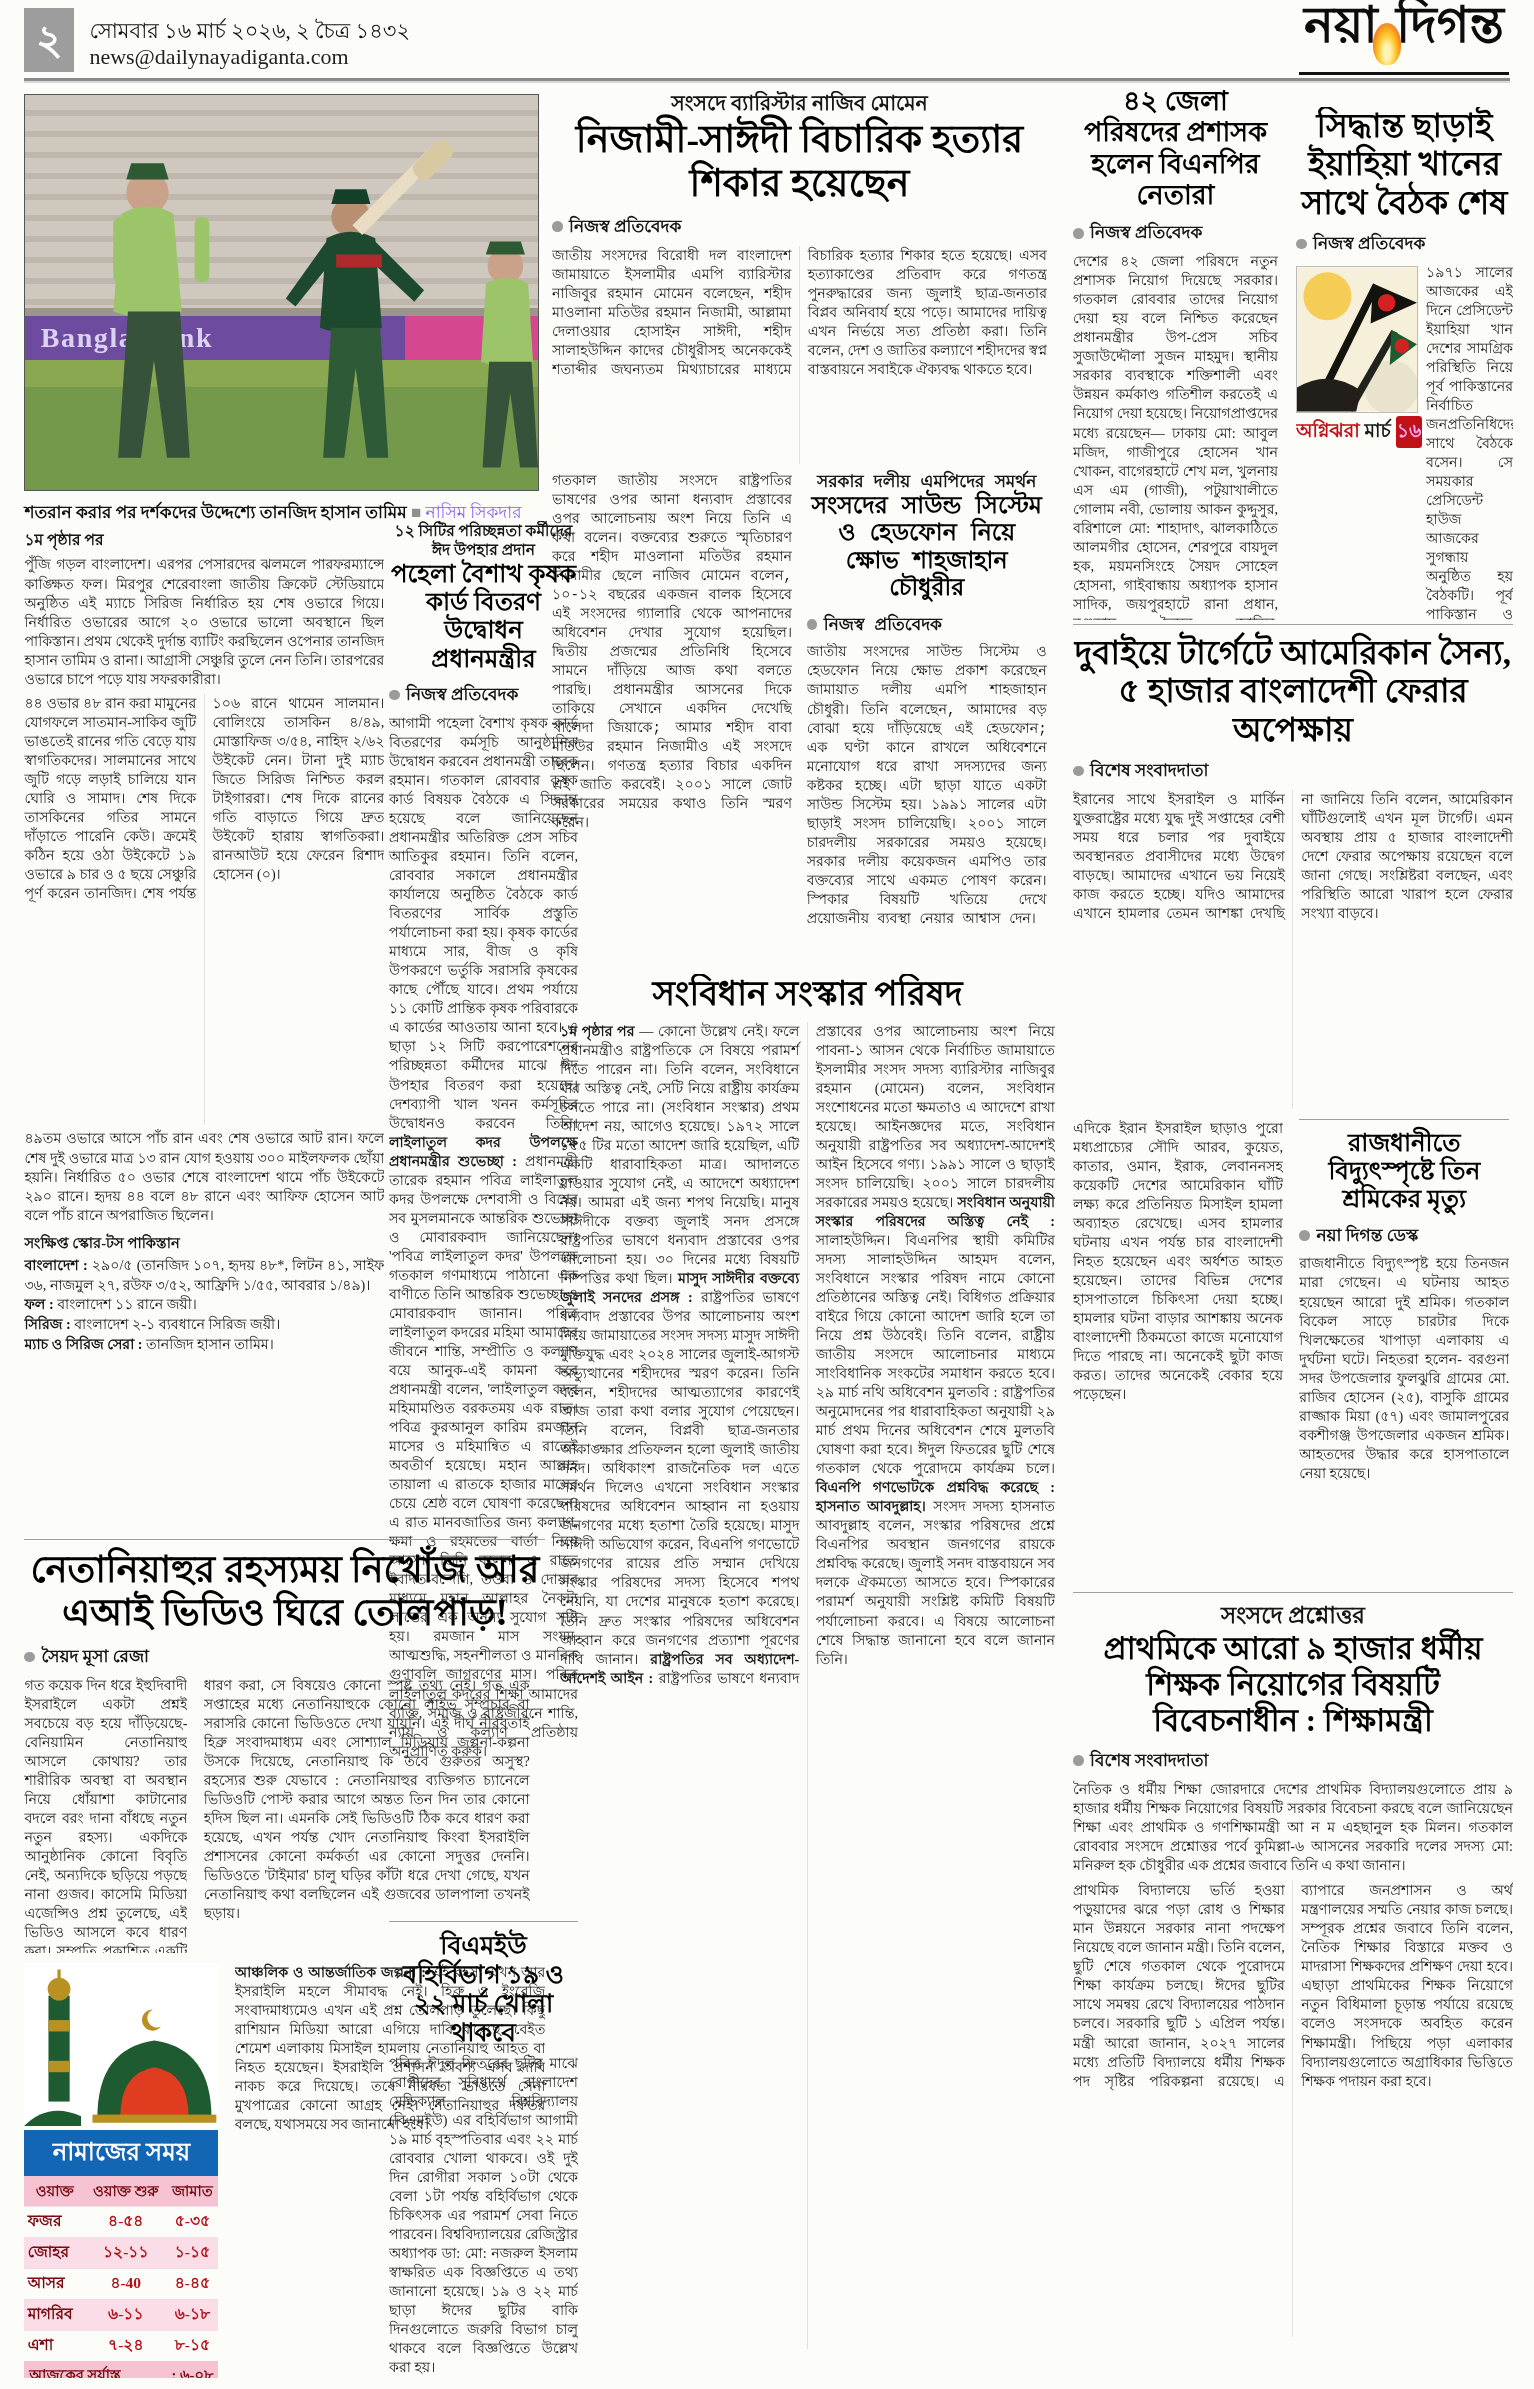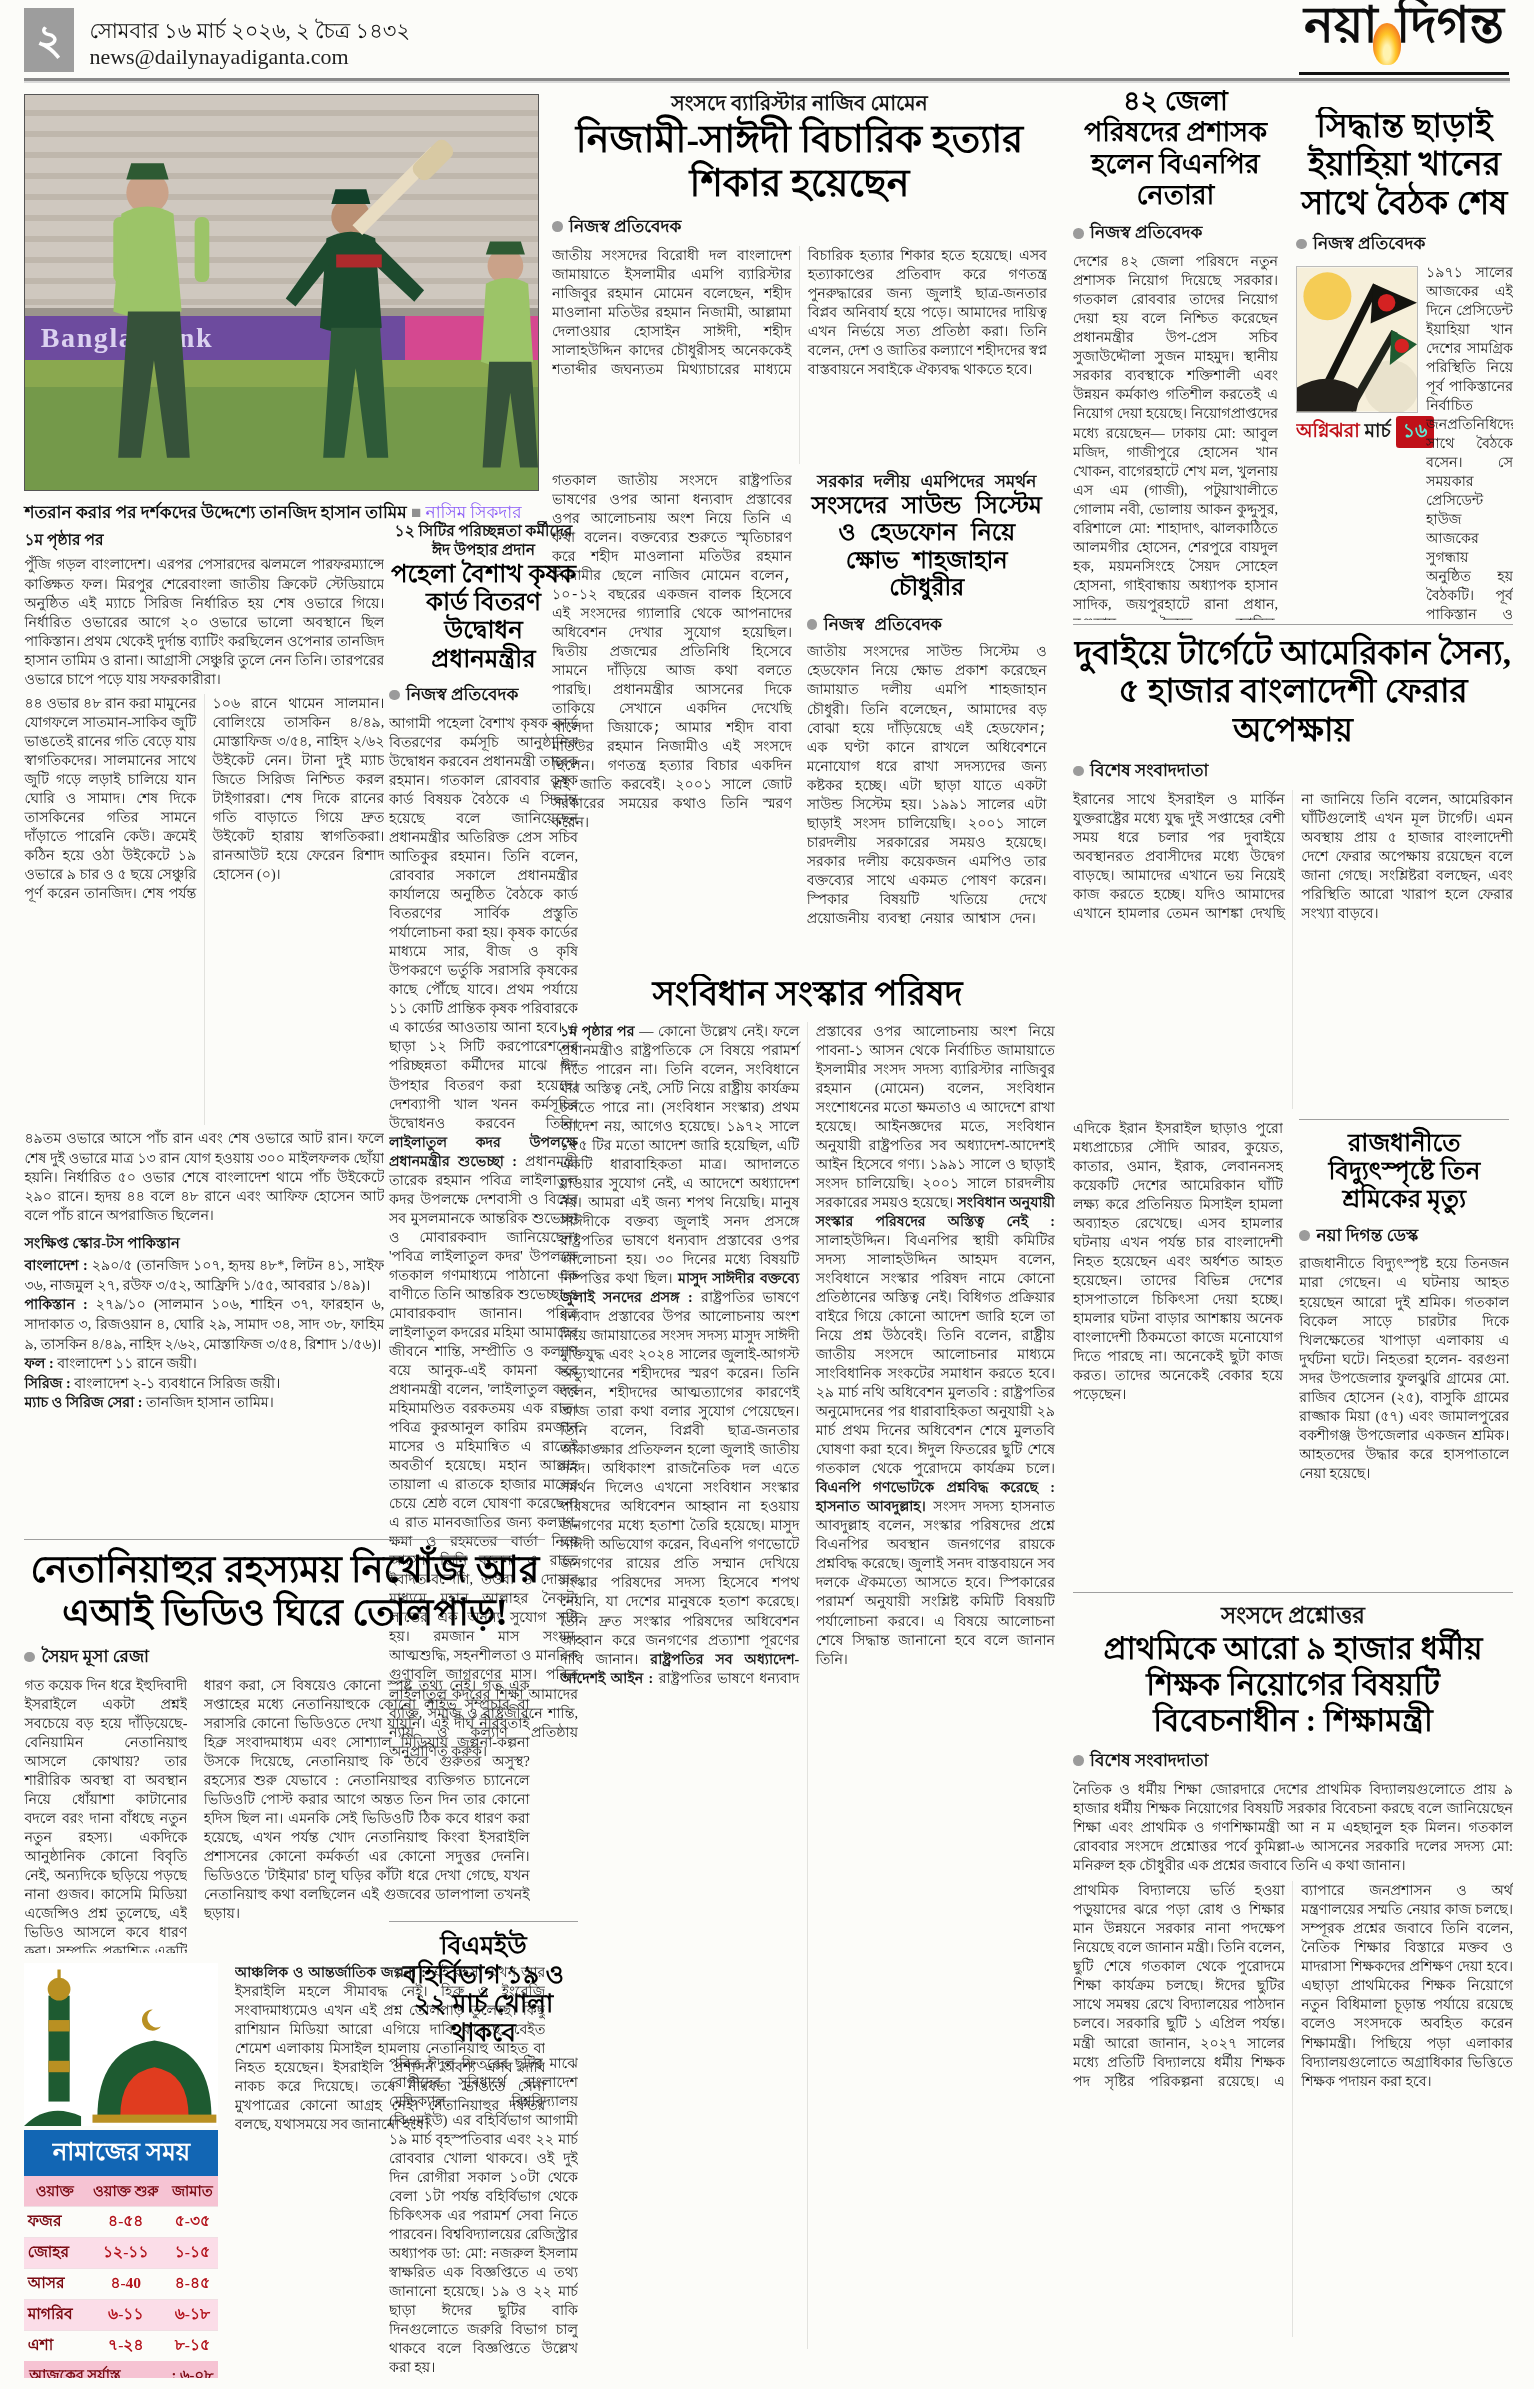--- a/index.html
+++ b/index.html
@@ -51,21 +51,21 @@
   .ptable { width:100%; border-collapse:collapse; font-size:15.5px; font-weight:bold; color:#7a0a12; }
   .ptable th { background:#f6c3d3; color:#7a0a12; padding:2.4px 1.6px; font-size:14.7px; }
   .ptable td { padding:2px 3.3px; text-align:center; color:#b3121b; border-top:0.8px solid #f0dfe4; }
   .ptable tr:nth-child(odd) td { background:#fbdde8; }
   .ptable td.w { text-align:left; color:#7a0a12; }
   .pfoot { background:#f6c3d3; color:#7a0a12; font-weight:bold; font-size:14.7px; padding:1.6px 4.9px; display:flex; justify-content:space-between; }
 
   
   .agni { margin-top:3.3px; font-weight:bold; font-size:19px; color:#c01018; display:flex; align-items:center; gap:4.9px; }
   .agni .m { color:#1a1a1a; }
-  .agni .n { background:#c01018; color:#5eead4; padding:0 7px; border-radius:3.3px; }
+  .agni .n { background:#c01018; color:#f0abfc; padding:0 1px; border-radius:3.3px; }
   .scoreline { font-size:14.2px; line-height:1.38; text-align:justify; }
   .scoreline b { font-weight:bold; }
   .score-title { font-weight:bold; font-size:14.7px; margin-top:6.5px; }
 </style>
 </head>
 <body>
 
 <div id="page">
 
   <div class="hdr">
@@ -209,21 +209,20 @@
     <div class="bd cols2" style="height:456px;">প্রাথমিক বিদ্যালয়ে ভর্তি হওয়া পড়ুয়াদের ঝরে পড়া রোধ ও শিক্ষার মান উন্নয়নে সরকার নানা পদক্ষেপ নিয়েছে বলে জানান মন্ত্রী। তিনি বলেন, ছুটি শেষে গতকাল থেকে পুরোদমে শিক্ষা কার্যক্রম চলছে। ঈদের ছুটির সাথে সমন্বয় রেখে বিদ্যালয়ের পাঠদান চলবে। সরকারি ছুটি ১ এপ্রিল পর্যন্ত। মন্ত্রী আরো জানান, ২০২৭ সালের মধ্যে প্রতিটি বিদ্যালয়ে ধর্মীয় শিক্ষক পদ সৃষ্টির পরিকল্পনা রয়েছে। এ ব্যাপারে জনপ্রশাসন ও অর্থ মন্ত্রণালয়ের সম্মতি নেয়ার কাজ চলছে। সম্পূরক প্রশ্নের জবাবে তিনি বলেন, নৈতিক শিক্ষার বিস্তারে মক্তব ও মাদরাসা শিক্ষকদের প্রশিক্ষণ দেয়া হবে। এছাড়া প্রাথমিকের শিক্ষক নিয়োগে নতুন বিধিমালা চূড়ান্ত পর্যায়ে রয়েছে বলেও সংসদকে অবহিত করেন শিক্ষামন্ত্রী। পিছিয়ে পড়া এলাকার বিদ্যালয়গুলোতে অগ্রাধিকার ভিত্তিতে শিক্ষক পদায়ন করা হবে।</div>
   </div>
 
   <div class="blk" style="left:24.4px; top:523px; width:360px; height:1009px;">
     <div class="contfrom">১ম পৃষ্ঠার পর</div>
     <div class="bd">পুঁজি গড়ল বাংলাদেশ। এরপর পেসারদের ঝলমলে পারফরম্যান্সে কাঙ্ক্ষিত ফল। মিরপুর শেরেবাংলা জাতীয় ক্রিকেট স্টেডিয়ামে অনুষ্ঠিত এই ম্যাচে সিরিজ নির্ধারিত হয় শেষ ওভারে গিয়ে। নির্ধারিত ওভারের আগে ২০ ওভারে ভালো অবস্থানে ছিল পাকিস্তান। প্রথম থেকেই দুর্দান্ত ব্যাটিং করছিলেন ওপেনার তানজিদ হাসান তামিম ও রানা। আগ্রাসী সেঞ্চুরি তুলে নেন তিনি। তারপরের ওভারে চাপে পড়ে যায় সফরকারীরা।</div>
     <div class="bd cols2" style="height:431px; margin-top:4.9px;">৪৪ ওভার ৪৮ রান করা মামুনের যোগফলে সাতমান-সাকিব জুটি ভাঙতেই রানের গতি বেড়ে যায় স্বাগতিকদের। সালমানের সাথে জুটি গড়ে লড়াই চালিয়ে যান ঘোরি ও সামাদ। শেষ দিকে তাসকিনের গতির সামনে দাঁড়াতে পারেনি কেউ। ক্রমেই কঠিন হয়ে ওঠা উইকেটে ১৯ ওভারে ৯ চার ও ৫ ছয়ে সেঞ্চুরি পূর্ণ করেন তানজিদ। শেষ পর্যন্ত ১০৬ রানে থামেন সালমান। বোলিংয়ে তাসকিন ৪/৪৯, মোস্তাফিজ ৩/৫৪, নাহিদ ২/৬২ উইকেট নেন। টানা দুই ম্যাচ জিতে সিরিজ নিশ্চিত করল টাইগাররা। শেষ দিকে রানের গতি বাড়াতে গিয়ে দ্রুত উইকেট হারায় স্বাগতিকরা। রানআউট হয়ে ফেরেন রিশাদ হোসেন (০)।</div>
     <div class="bd" style="margin-top:4.9px;">৪৯তম ওভারে আসে পাঁচ রান এবং শেষ ওভারে আট রান। ফলে শেষ দুই ওভারে মাত্র ১৩ রান যোগ হওয়ায় ৩০০ মাইলফলক ছোঁয়া হয়নি। নির্ধারিত ৫০ ওভার শেষে বাংলাদেশ থামে পাঁচ উইকেটে ২৯০ রানে। হৃদয় ৪৪ বলে ৪৮ রানে এবং আফিফ হোসেন আট বলে পাঁচ রানে অপরাজিত ছিলেন।</div>
     <div class="score-title">সংক্ষিপ্ত স্কোর-টস পাকিস্তান</div>
     <div class="scoreline"><b>বাংলাদেশ :</b><span> ২৯০/৫ (তানজিদ ১০৭, হৃদয় ৪৮*, লিটন ৪১, সাইফ ৩৬, নাজমুল ২৭, রউফ ৩/৫২, আফ্রিদি ১/৫৫, আবরার ১/৪৯)।</span></div>
-    <div class="scoreline"><b>পাকিস্তান :</b><span> ২৭৯/১০ (সালমান ১০৬, শাহিন ৩৭, ফারহান ৬, সাদাকাত ৩, রিজওয়ান ৪, ঘোরি ২৯, সামাদ ৩৪, সাদ ৩৮, ফাহিম ৯, তাসকিন ৪/৪৯, নাহিদ ২/৬২, মোস্তাফিজ ৩/৫৪, রিশাদ ১/৫৬)।</span></div>
     <div class="scoreline"><b>ফল :</b><span> বাংলাদেশ ১১ রানে জয়ী।</span></div>
     <div class="scoreline"><b>সিরিজ :</b><span> বাংলাদেশ ২-১ ব্যবধানে সিরিজ জয়ী।</span></div>
     <div class="scoreline"><b>ম্যাচ ও সিরিজ সেরা :</b><span> তানজিদ হাসান তামিম।</span></div>
   </div>
 
   <div class="blk" style="left:389px; top:521px; width:189px; height:1394px;">
     <div class="kicker" style="font-size:15.5px;">১২ সিটির পরিচ্ছন্নতা কর্মীদের ঈদ উপহার প্রদান</div>
     <div class="hl" style="font-size:24.4px;">পহেলা বৈশাখ কৃষক কার্ড বিতরণ উদ্বোধন প্রধানমন্ত্রীর</div>
     <div class="byline">
         <span class="dot"></span>

